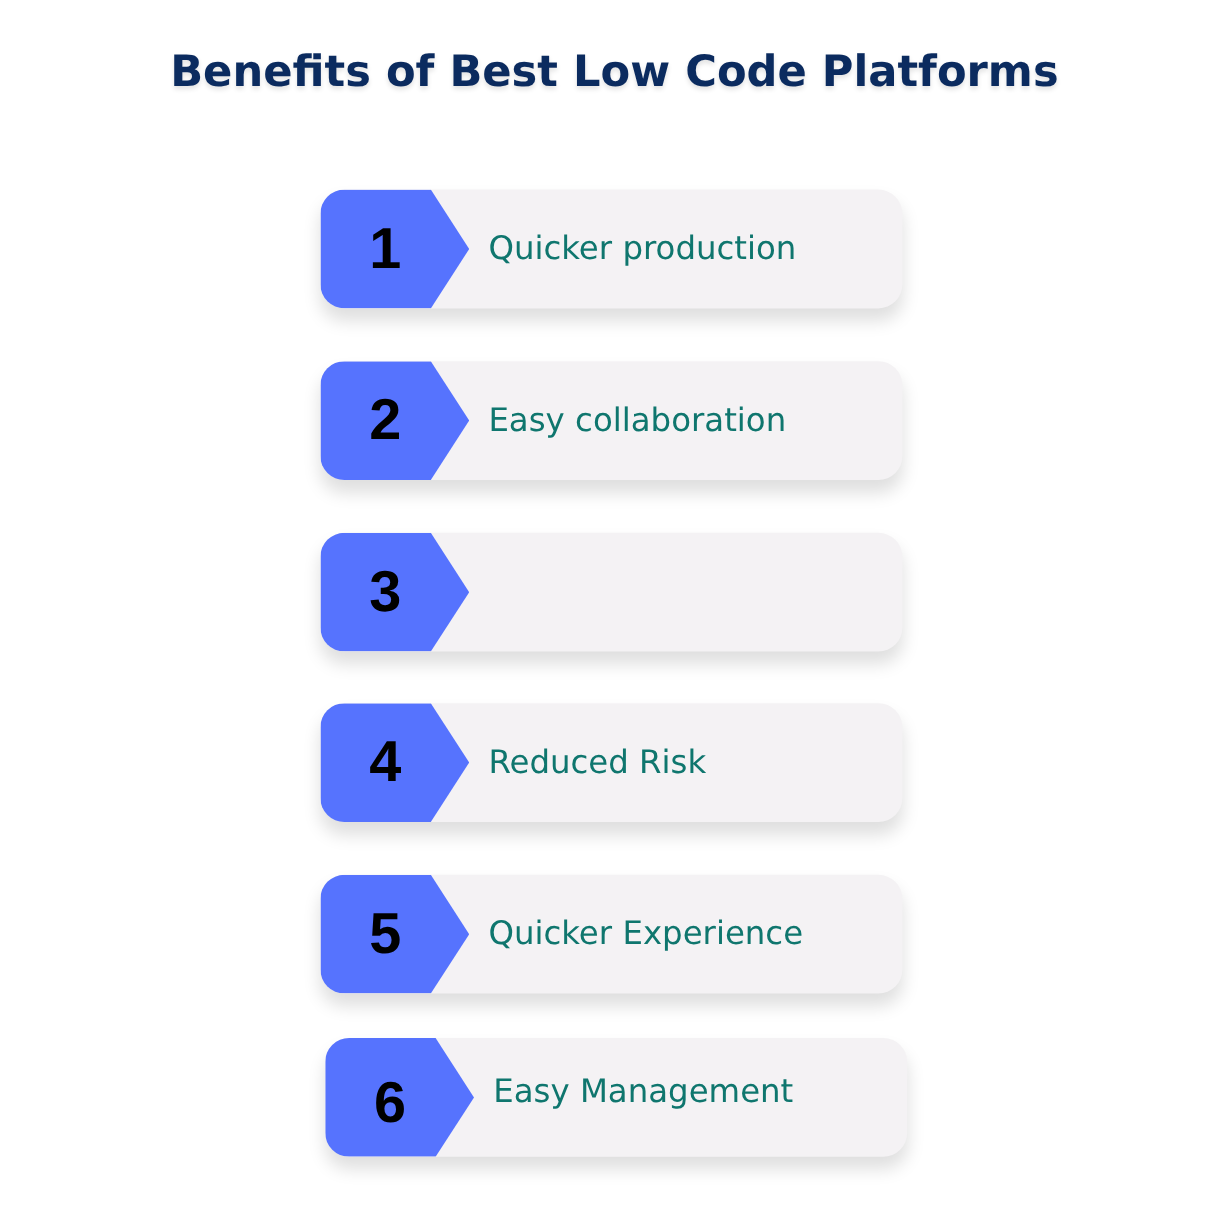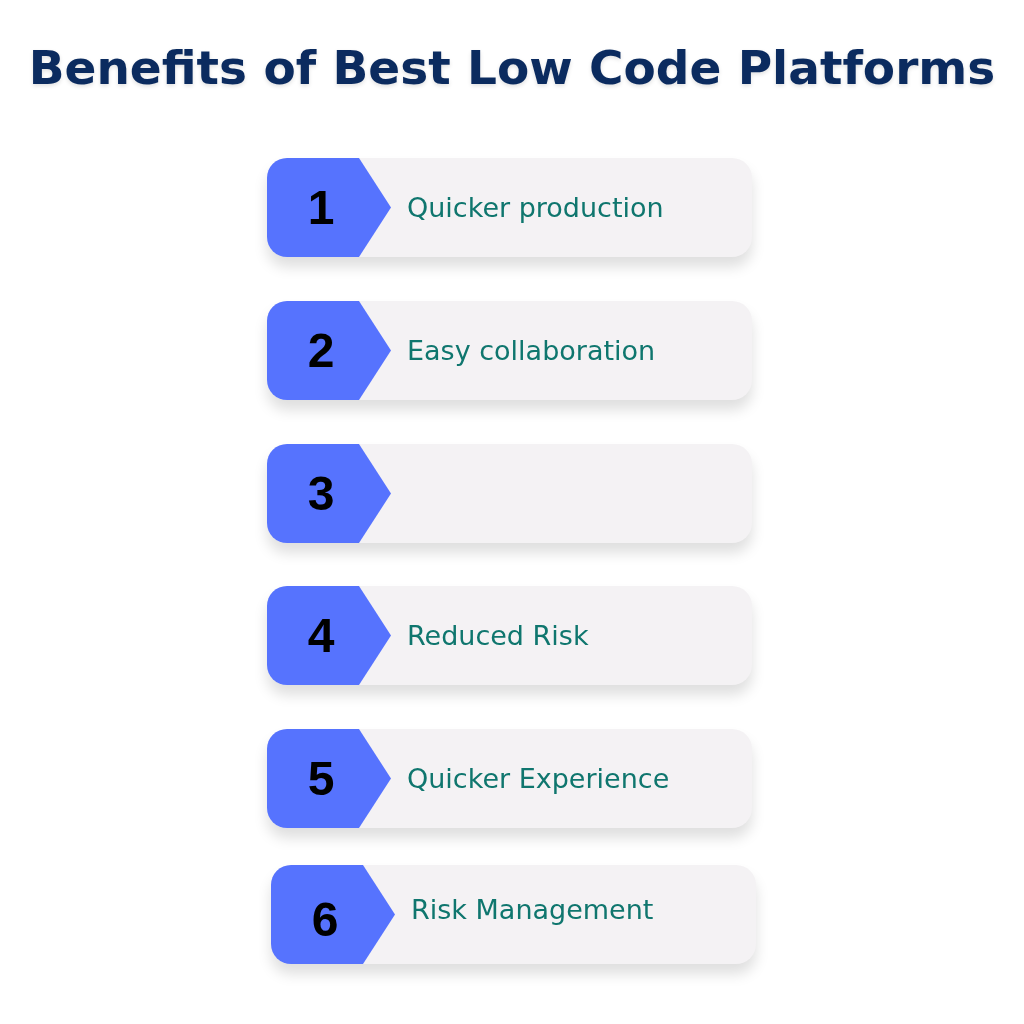--- a/index.html
+++ b/index.html
@@ -2,21 +2,21 @@
 <html><head>
 <meta charset="utf-8">
 <style>
   html, body { margin: 0; padding: 0; }
   body {
     width: 1024px; height: 1024px; background: #ffffff; position: relative; overflow: hidden;
     font-family: "DejaVu Sans", sans-serif;
   }
   .title {
     position: absolute; left: 0; top: 40px; width: 1024px; text-align: center;
-    font-family: "DejaVu Sans", sans-serif; font-weight: bold; font-size: 47px;
+    font-family: "DejaVu Sans", sans-serif; font-weight: bold; font-size: 36px;
     color: #0b2b5f; letter-spacing: 0px; text-shadow: 0 2px 4px rgba(0,0,0,0.12);
   }
   .card {
     position: absolute; width: 485px; height: 99px;
     background: #f4f2f4; border-radius: 20px;
     box-shadow: 0 10px 14px rgba(0,0,0,0.13);
   }
   .badge {
     position: absolute; left: 0; top: 0; width: 124px; height: 99px;
     background: #5673fe;
@@ -64,14 +64,14 @@
 
 <div class="card" style="left:267px; top:729px;">
   <div class="badge"></div>
   <div class="num">5</div>
   <div class="label">Quicker Experience</div>
 </div>
 
 <div class="card" style="left:271px; top:865px;">
   <div class="badge"></div>
   <div class="num" style="top:5px;">6</div>
-  <div class="label" style="top:-5px;">Risk Management</div>
+  <div class="label" style="top:-5px;">Easy Management</div>
 </div>
 
 </body></html>

